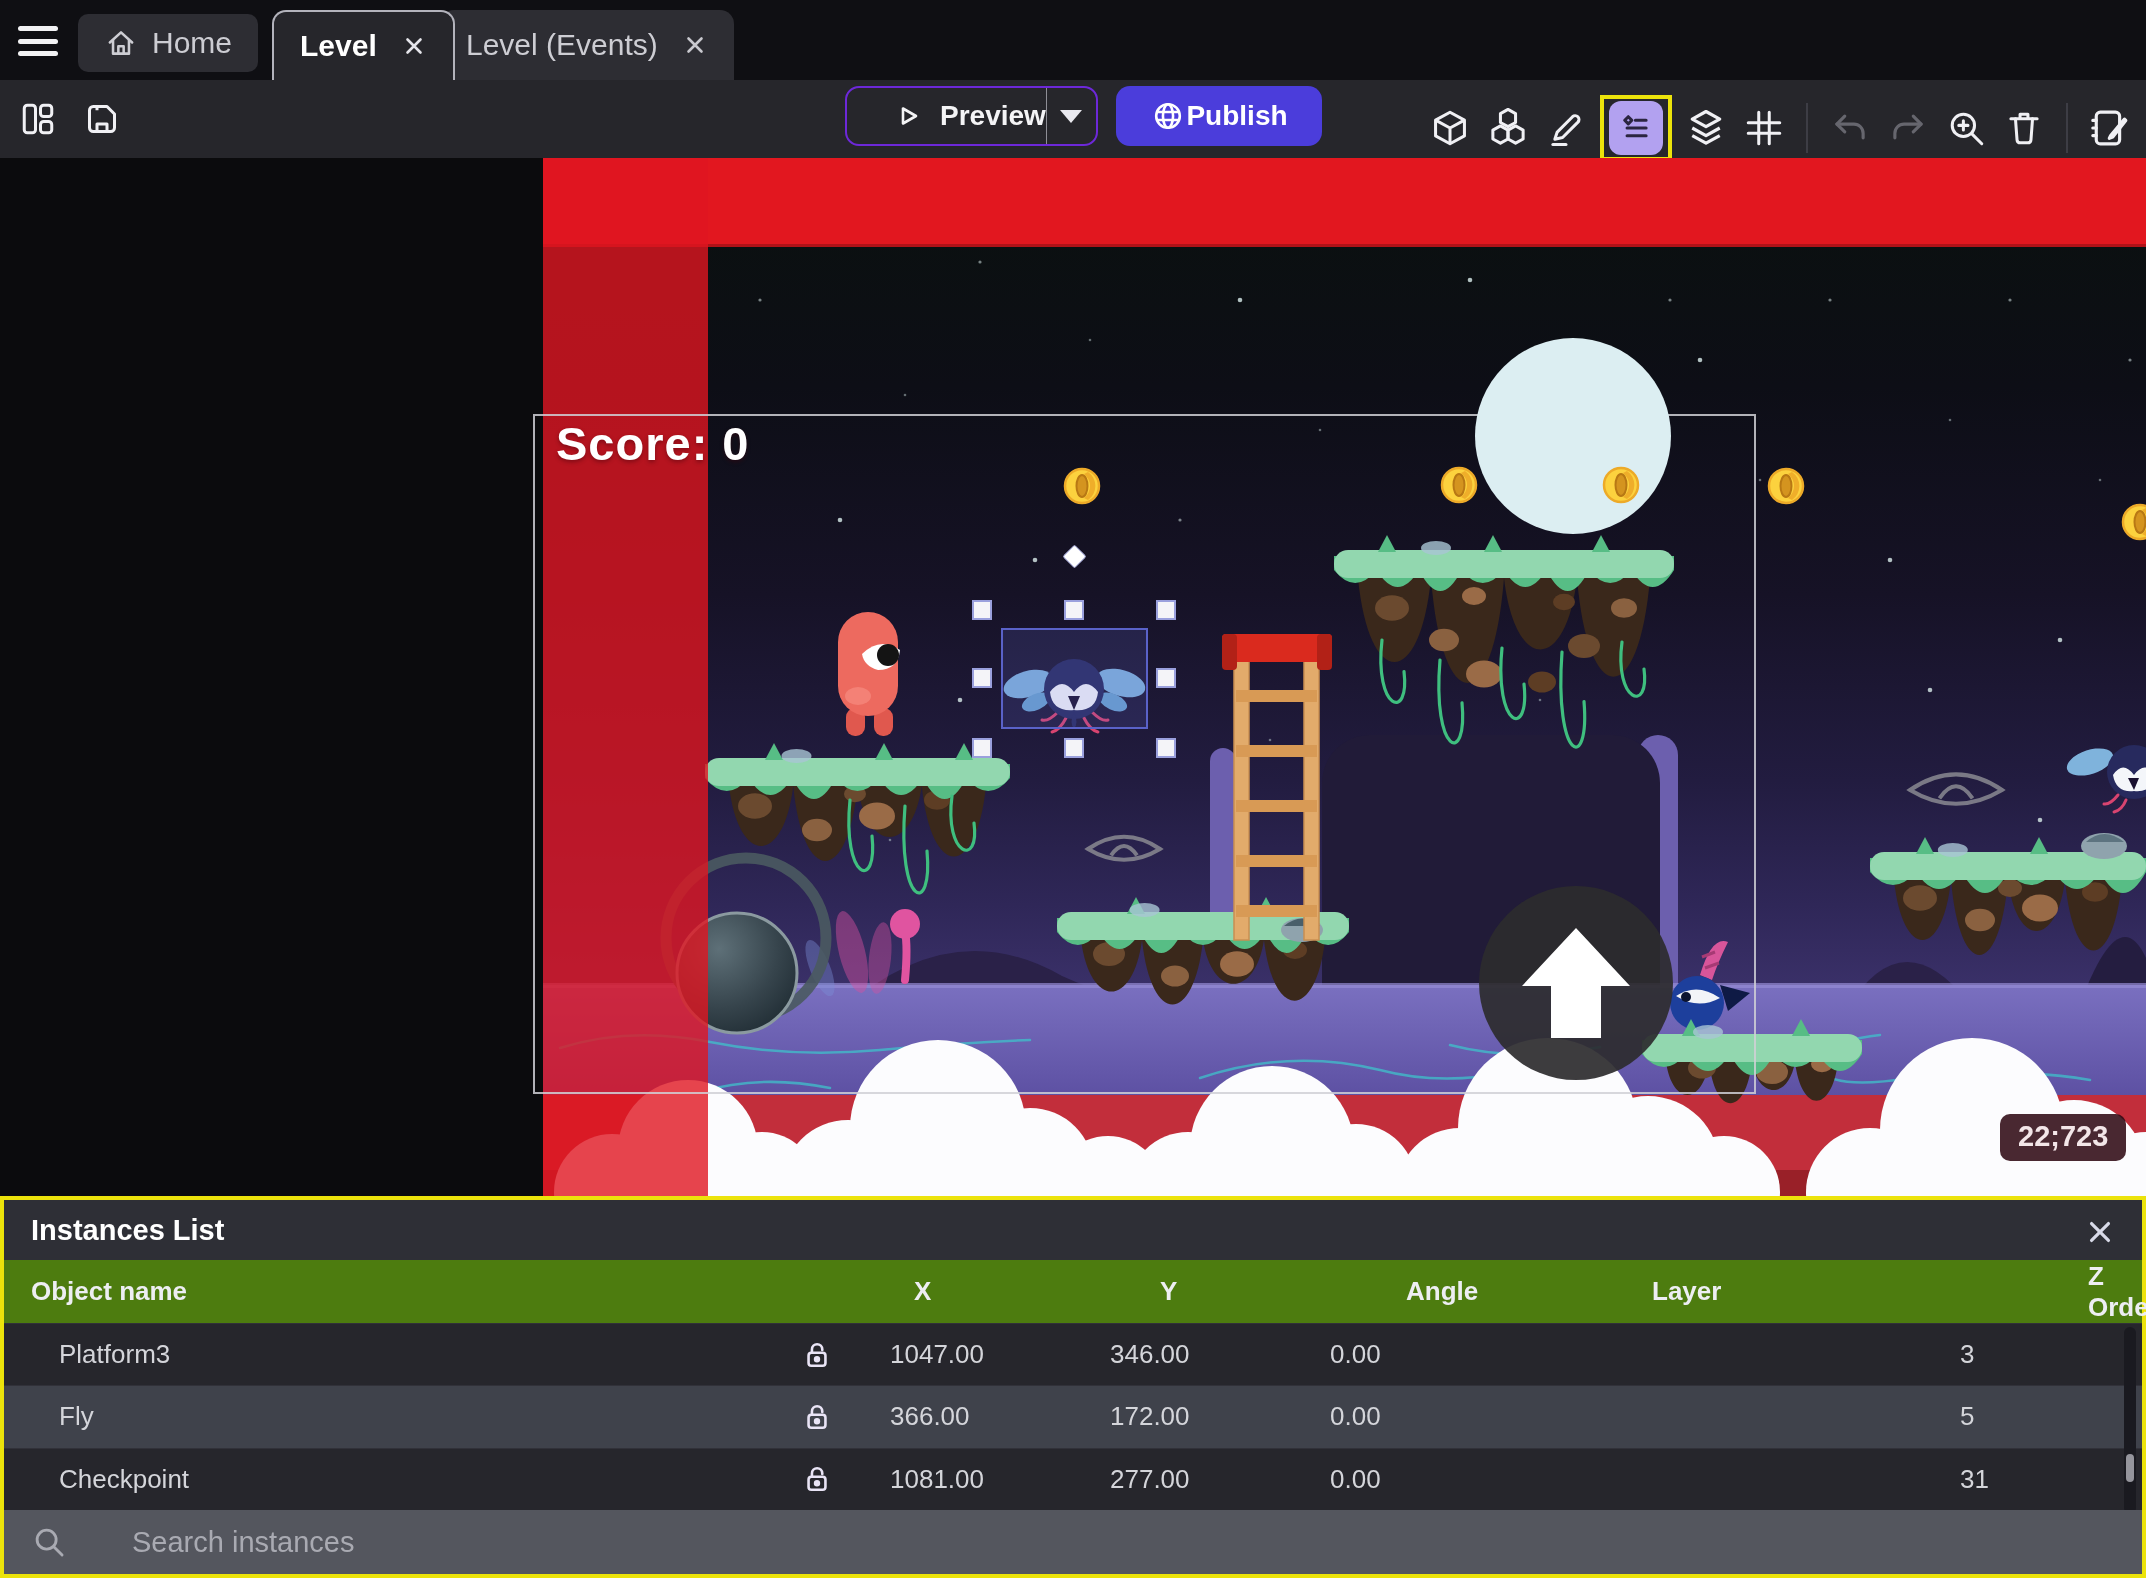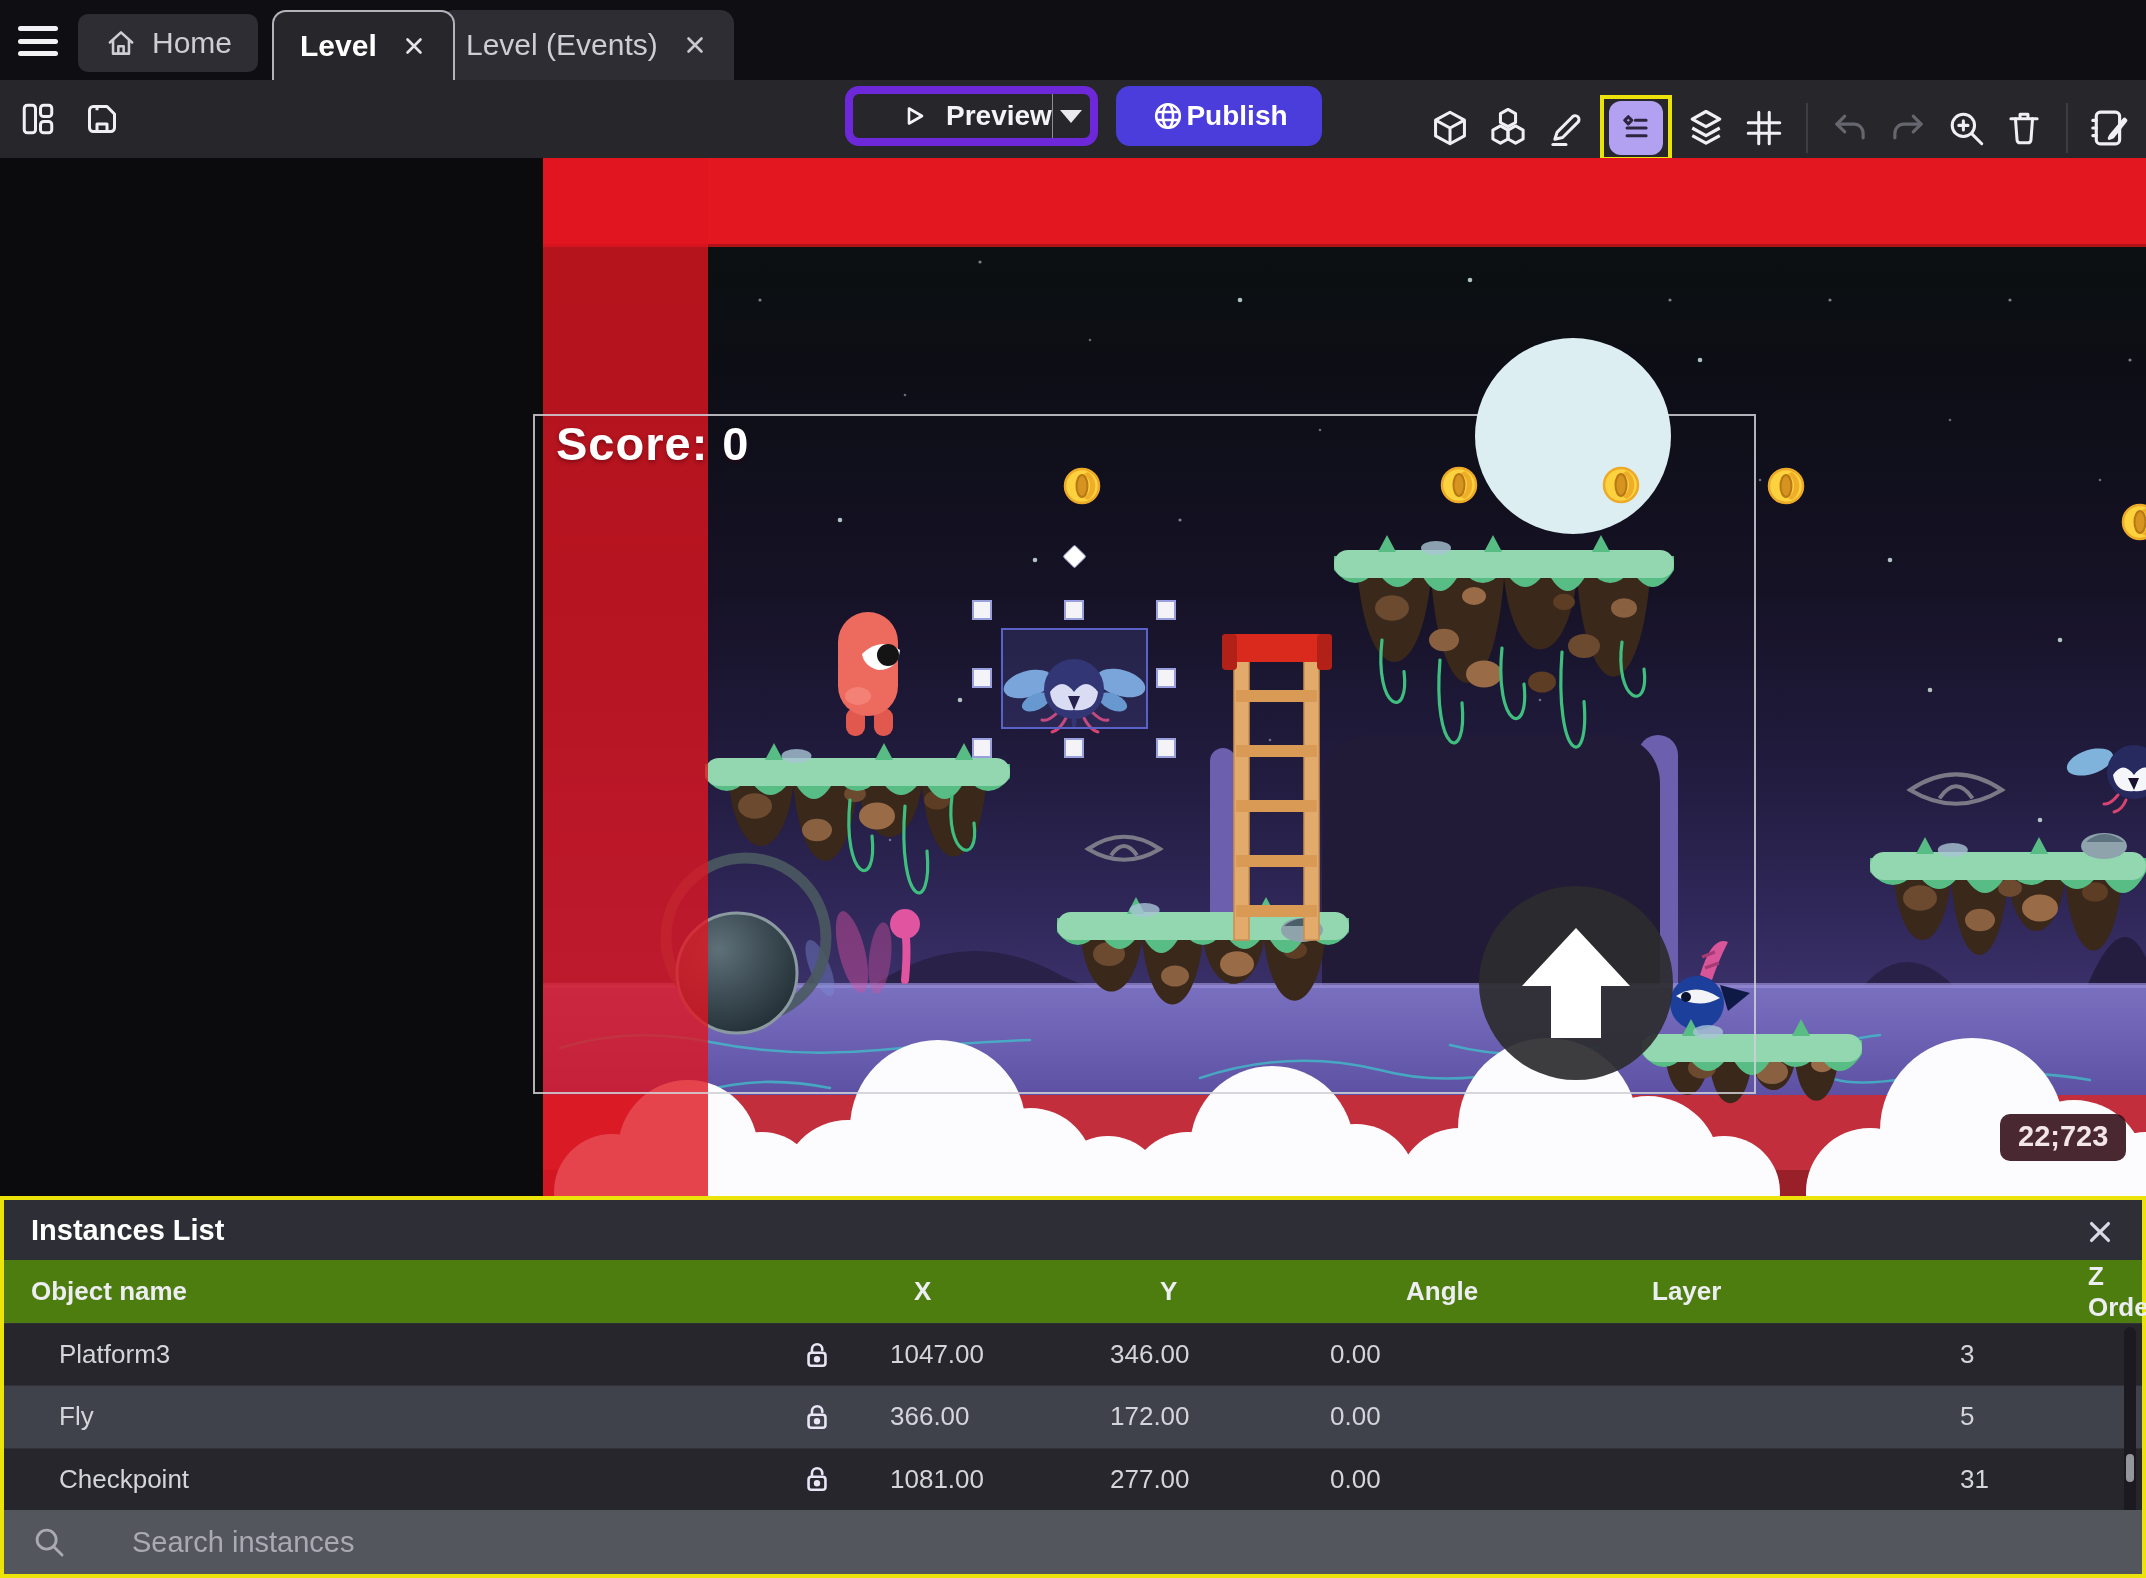--- a/index.html
+++ b/index.html
@@ -15,21 +15,21 @@
   .tab-home { left:78px; top:14px; height:58px; background:#2d2d33; border-radius:10px; }
   .tab-active { left:272px; top:10px; height:70px; background:#26262b; border:2px solid #b3b3bc; border-bottom:none; border-radius:14px 14px 0 0; color:#ffffff; font-weight:bold; z-index:2; }
   .tab-events { left:440px; top:10px; height:70px; background:#2d2d33; border-radius:14px 14px 0 0; }
   .tab svg { flex:none; }
   .tab .close { margin-left:10px; }
 
   
   .toolbar { position:absolute; left:0; top:80px; width:100%; height:78px; background:#26262b; }
   .icon-btn { width:48px; height:48px; background:none; border:none; display:flex; align-items:center; justify-content:center; cursor:pointer; }
   .tb-left { position:absolute; left:14px; top:15px; display:flex; gap:16px; }
-  .preview-split { position:absolute; left:845px; top:6px; height:60px; width:253px; border:8px solid #6d28d9; border-radius:14px; display:flex; align-items:center; overflow:hidden;padding-left:45px; }
+  .preview-split { position:absolute; left:845px; top:6px; height:60px; width:253px; border:2px solid #6d28d9; border-radius:14px; display:flex; align-items:center; overflow:hidden;padding-left:45px; }
   .preview-main { flex:1; height:100%; display:flex; align-items:center; justify-content:center; gap:16px; background:none; border:none; cursor:pointer; color:#f4f4f6; font-size:28px; font-weight:bold; font-family:inherit; }
   .preview-caret { width:62px; height:100%; border:none; border-left:1.5px solid #8e8e96; background:none; cursor:pointer; display:flex; align-items:center; justify-content:center; }
   .caret-down { width:0; height:0; border-left:11px solid transparent; border-right:11px solid transparent; border-top:13px solid #e9e9ef; }
   .publish-btn { position:absolute; left:1116px; top:6px; height:60px; width:206px; border:none; border-radius:14px; background:var(--publish,#4b3ddb); color:#fff; font-size:28px; font-weight:bold; font-family:inherit; display:flex; align-items:center; justify-content:center; cursor:pointer; }
   .tb-right { position:absolute; right:12px; top:15px; display:flex; align-items:center; gap:10px; }
   .tb-div { width:2px; height:50px; background:#3d3d45; margin:0 8px; }
   .instances-btn { width:72px; height:66px; border:4px solid var(--yellow,#ece30b); background:none; display:flex; align-items:center; justify-content:center; cursor:pointer; padding:0; }
   .instances-btn .pill { width:54px; height:54px; border-radius:12px; background:var(--toolsel,#b2a1f0); display:flex; align-items:center; justify-content:center; }
 
   

